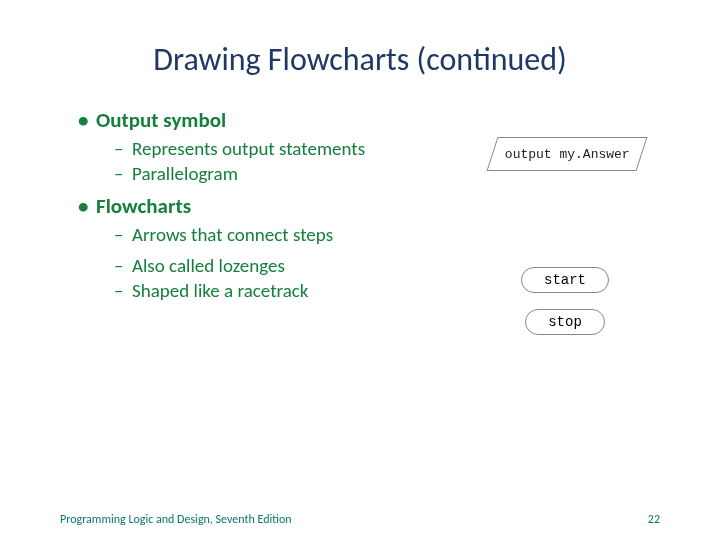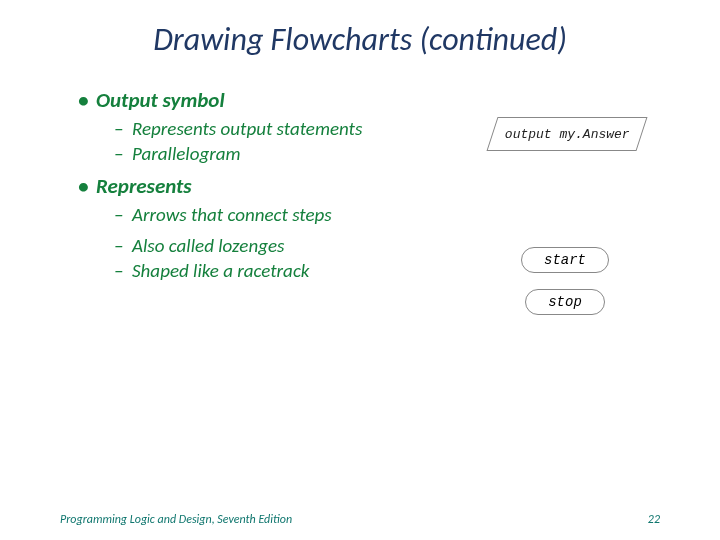--- a/index.html
+++ b/index.html
@@ -7,23 +7,22 @@
     width: 720px;
     height: 540px;
     background: #fff;
     font-family: Calibri, Arial, sans-serif;
     position: relative;
     overflow: hidden;
   }
   .slide {
     width: 100%;
     height: 100%;
-    padding: 20px 60px 20px 60px;
+    padding: 40px 60px 20px 60px;
     position: relative;
-    font-style: italic;
   }
   .title {
     font-size: 32px;
     color: #203864;
     text-align: center;
     margin-bottom: 28px;
     font-weight: 400;
   }
   .content {
     display: flex;
@@ -126,21 +125,21 @@
 
 <div class="slide">
   <h1 class="title">Drawing Flowcharts (continued)</h1>
 
   <div class="content">
     <div class="text-col">
       <div class="bullet-l1">Output symbol</div>
       <div class="bullet-l2">Represents output statements</div>
       <div class="bullet-l2">Parallelogram</div>
       <div class="spacer"></div>
-      <div class="bullet-l1">Represents</div>
+      <div class="bullet-l1">Flowcharts</div>
       <div class="bullet-l2">Arrows that connect steps</div>
       <div class="spacer"></div>
       <div class="bullet-l2">Also called lozenges</div>
       <div class="bullet-l2">Shaped like a racetrack</div>
     </div>
 
     <div class="shapes-col">
       <div class="parallelogram-wrap">
         <div class="parallelogram">
           <span>output my.Answer</span>

